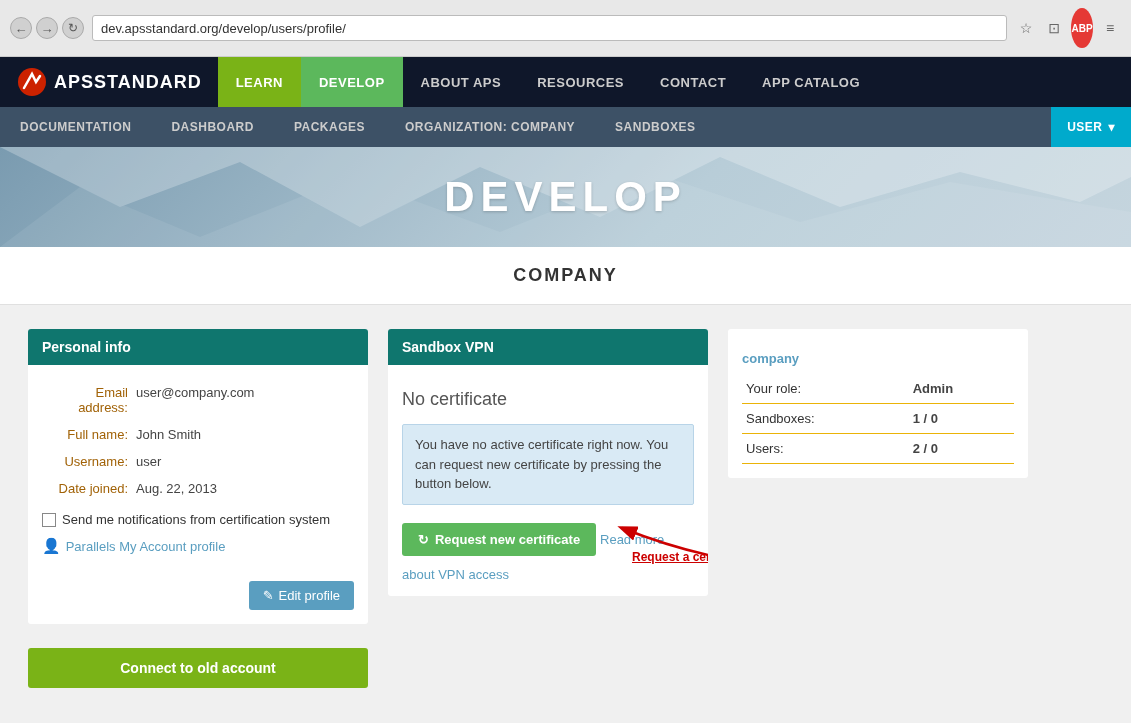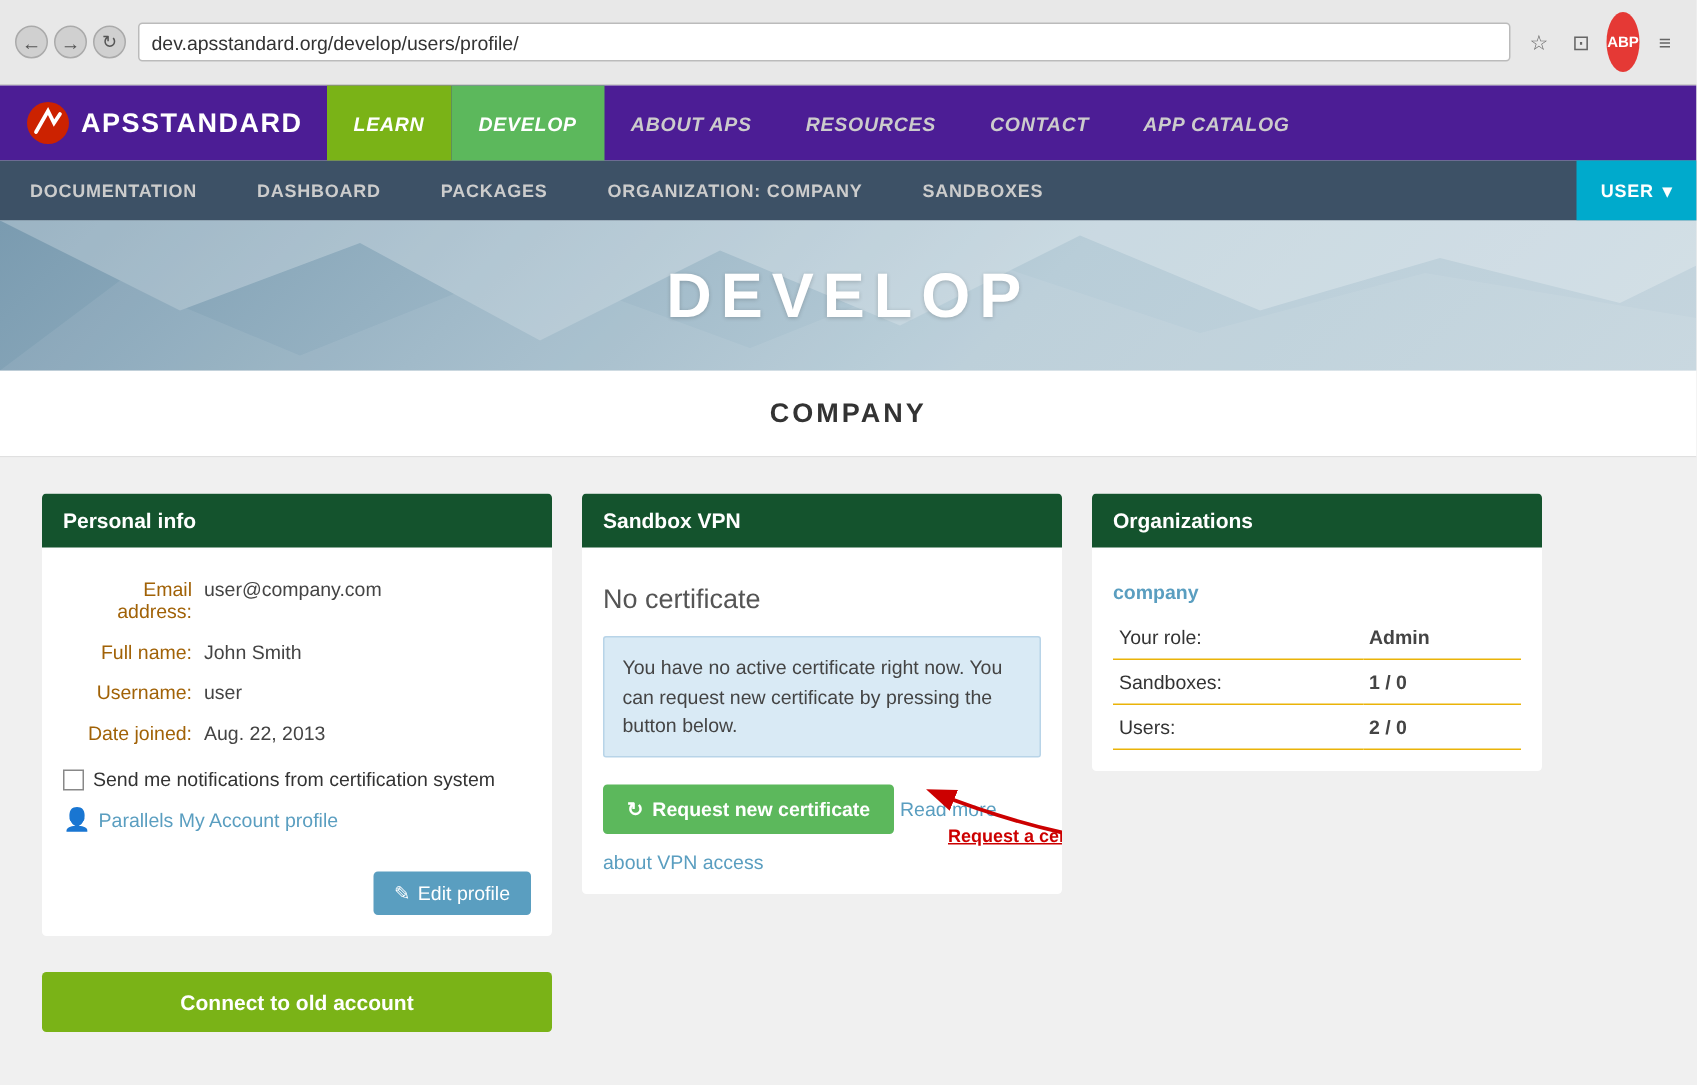--- a/index.html
+++ b/index.html
@@ -30,33 +30,33 @@
       width: 22px; height: 22px; display: flex; align-items: center; justify-content: center;
       color: #666; font-size: 14px; cursor: pointer;
     }
     .abp-badge {
       width: 22px; height: 40px; border-radius: 50%; background: #e53935;
       color: white; font-size: 10px; font-weight: bold; display: flex; align-items: center; justify-content: center;
     }
 
     
     .top-nav {
-      background: #4c1d95;
+      background: #0f172a;
       display: flex;
       align-items: center;
       height: 50px;
     }
     .logo-area {
       display: flex; align-items: center; padding: 0 16px; gap: 6px;
     }
     .logo-icon {
       width: 32px; height: 32px;
     }
     .logo-text { color: white; font-size: 18px; font-weight: bold; letter-spacing: 1px; }
-    .nav-links { display: flex; align-items: center; flex: 1; font-style: italic; }
+    .nav-links { display: flex; align-items: center; flex: 1; }
     .nav-link {
       color: #ccc; padding: 0 18px; height: 50px; display: flex; align-items: center;
       font-size: 13px; font-weight: bold; text-transform: uppercase; cursor: pointer;
       text-decoration: none; letter-spacing: 0.5px;
     }
     .nav-link.active-learn { background: #7ab317; color: white; }
     .nav-link.active-develop { background: #5cb85c; color: white; }
 
     
     .sub-nav {
@@ -112,21 +112,21 @@
       padding: 24px 28px;
       display: flex; gap: 20px; align-items: flex-start;
       background: #f0f0f0;
     }
 
     
     .card {
       background: white; border-radius: 3px; overflow: hidden;
     }
     .card-header {
-      background: #14532d; color: white; padding: 10px 14px;
+      background: #0f766e; color: white; padding: 10px 14px;
       font-size: 14px; font-weight: bold;
     }
     .card-body { padding: 14px; }
 
     
     .personal-info-card { width: 340px; }
     .info-table { width: 100%; border-collapse: collapse; }
     .info-table td { padding: 6px 4px; vertical-align: top; }
     .info-table td:first-child { font-weight: normal; color: #a16207; width: 90px; font-size: 13px; text-align: right; }
     .info-table td:last-child { color: #444; font-size: 13px; margin-left: 28px; }
@@ -313,21 +313,20 @@
           </svg>
           <div style="position:absolute; top:42px; left:20px; color:#cc0000; font-weight:bold; font-size:12px; text-decoration:underline; white-space:nowrap;">Request a certificate for VPN connection</div>
         </div>
       </div>
 
       <a class="vpn-link">Read more about VPN access</a>
     </div>
   </div>
 
   <div class="card org-card">
-    <div class="card-header">Organizations</div>
     <div class="card-body">
       <div class="org-name">company</div>
       <table class="org-table">
         <tbody>
             <tr>
           <td>Your role:</td>
           <td>Admin</td>
         </tr>
         <tr>
           <td>Sandboxes:</td>

